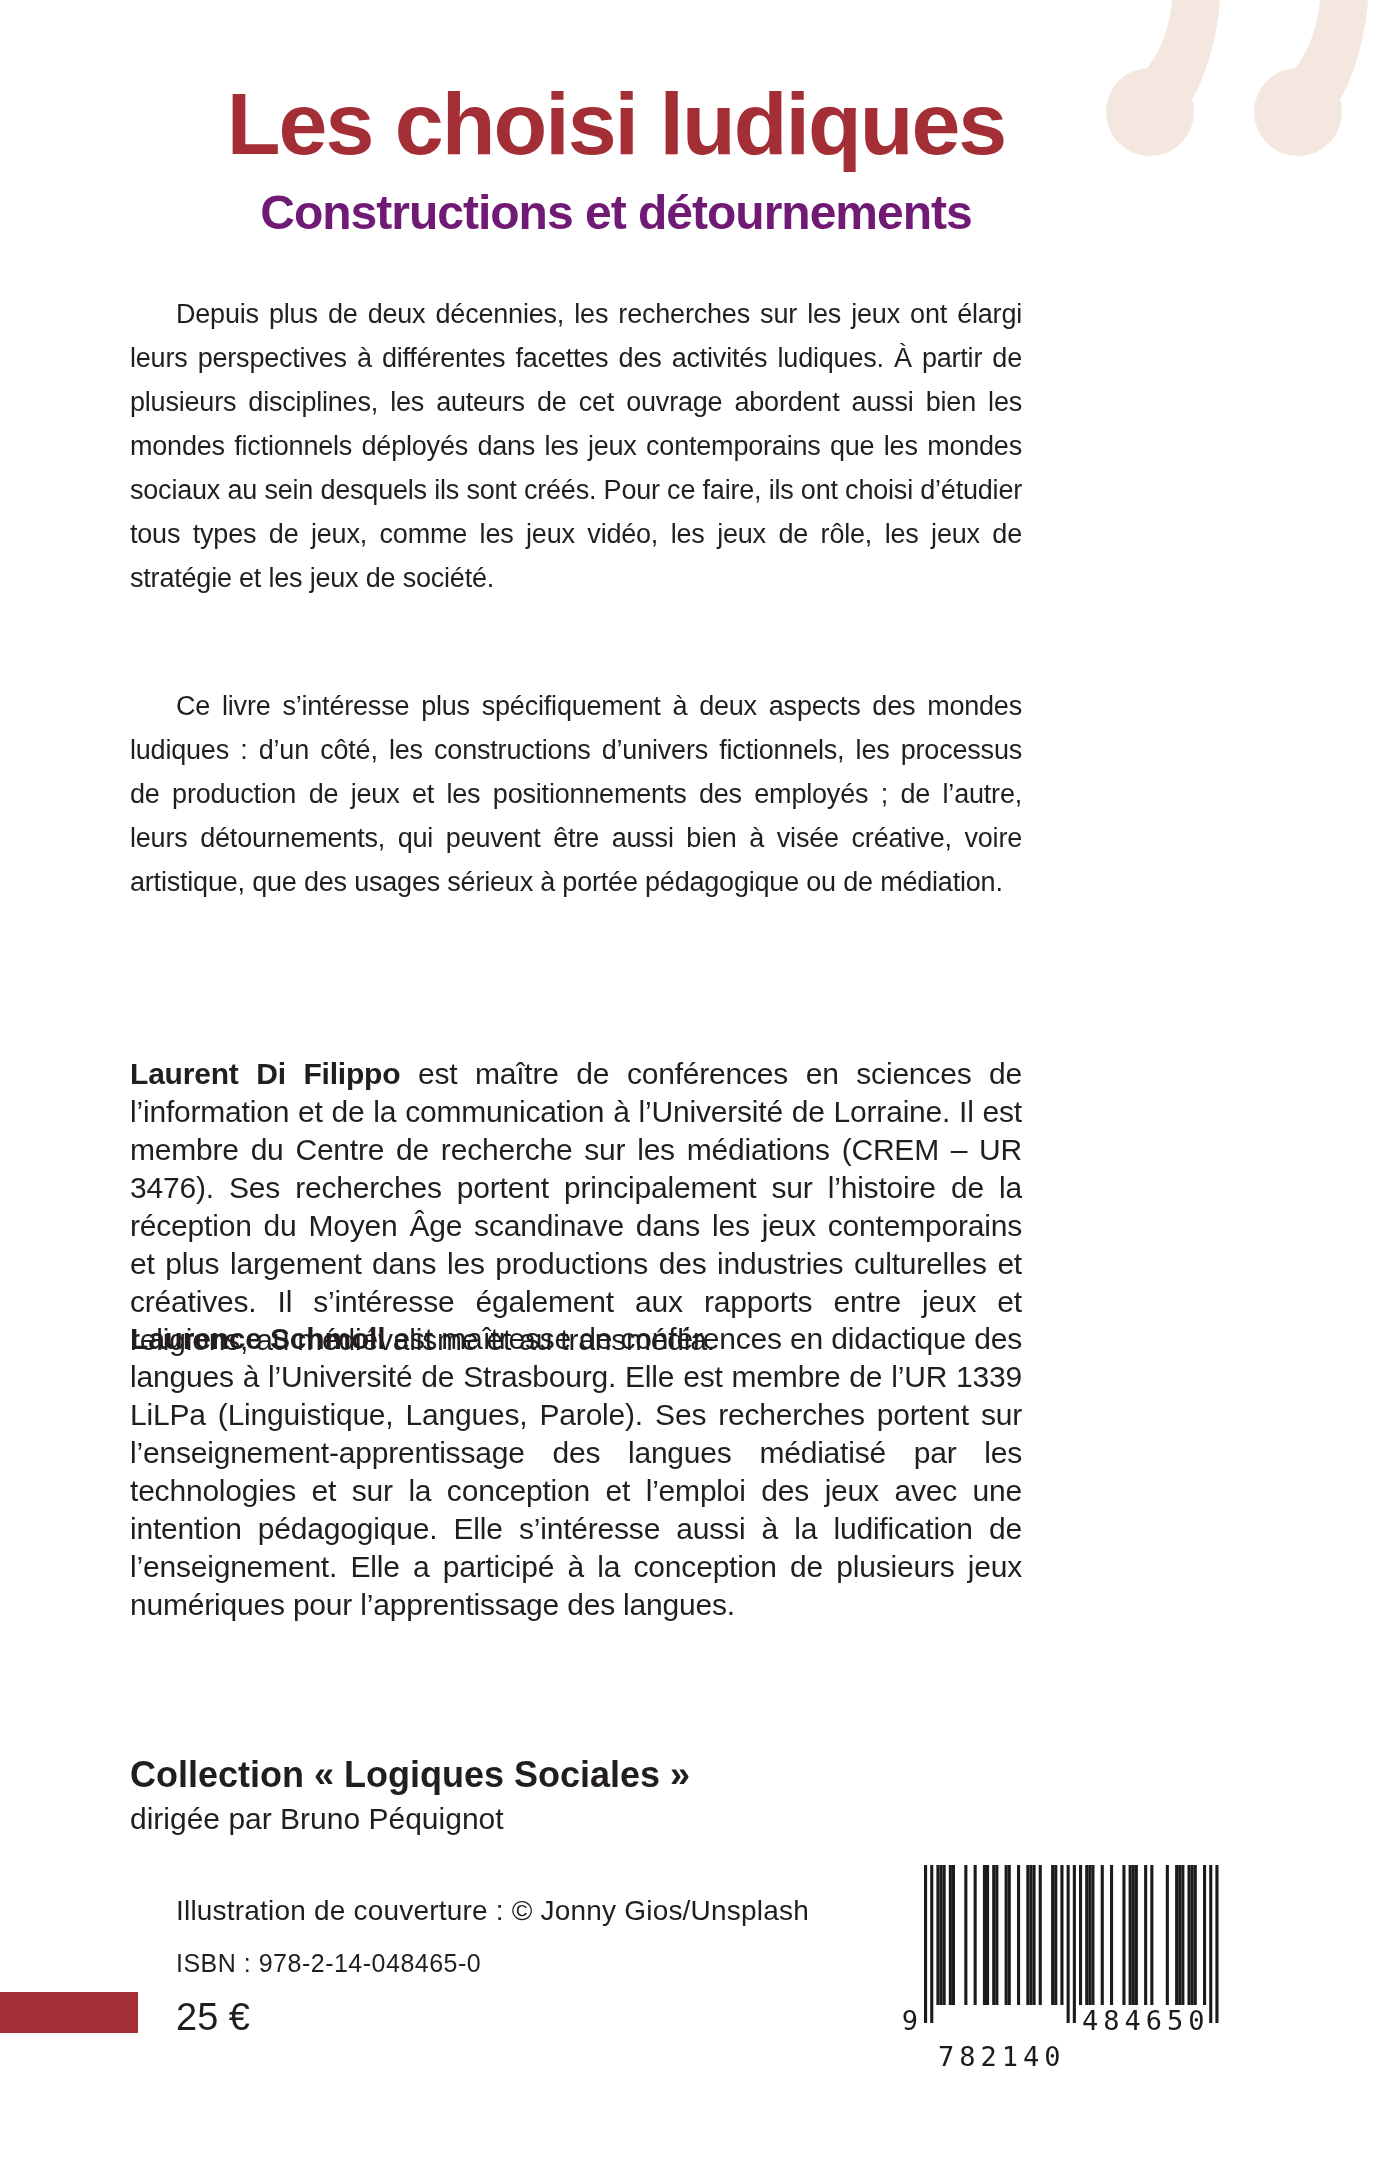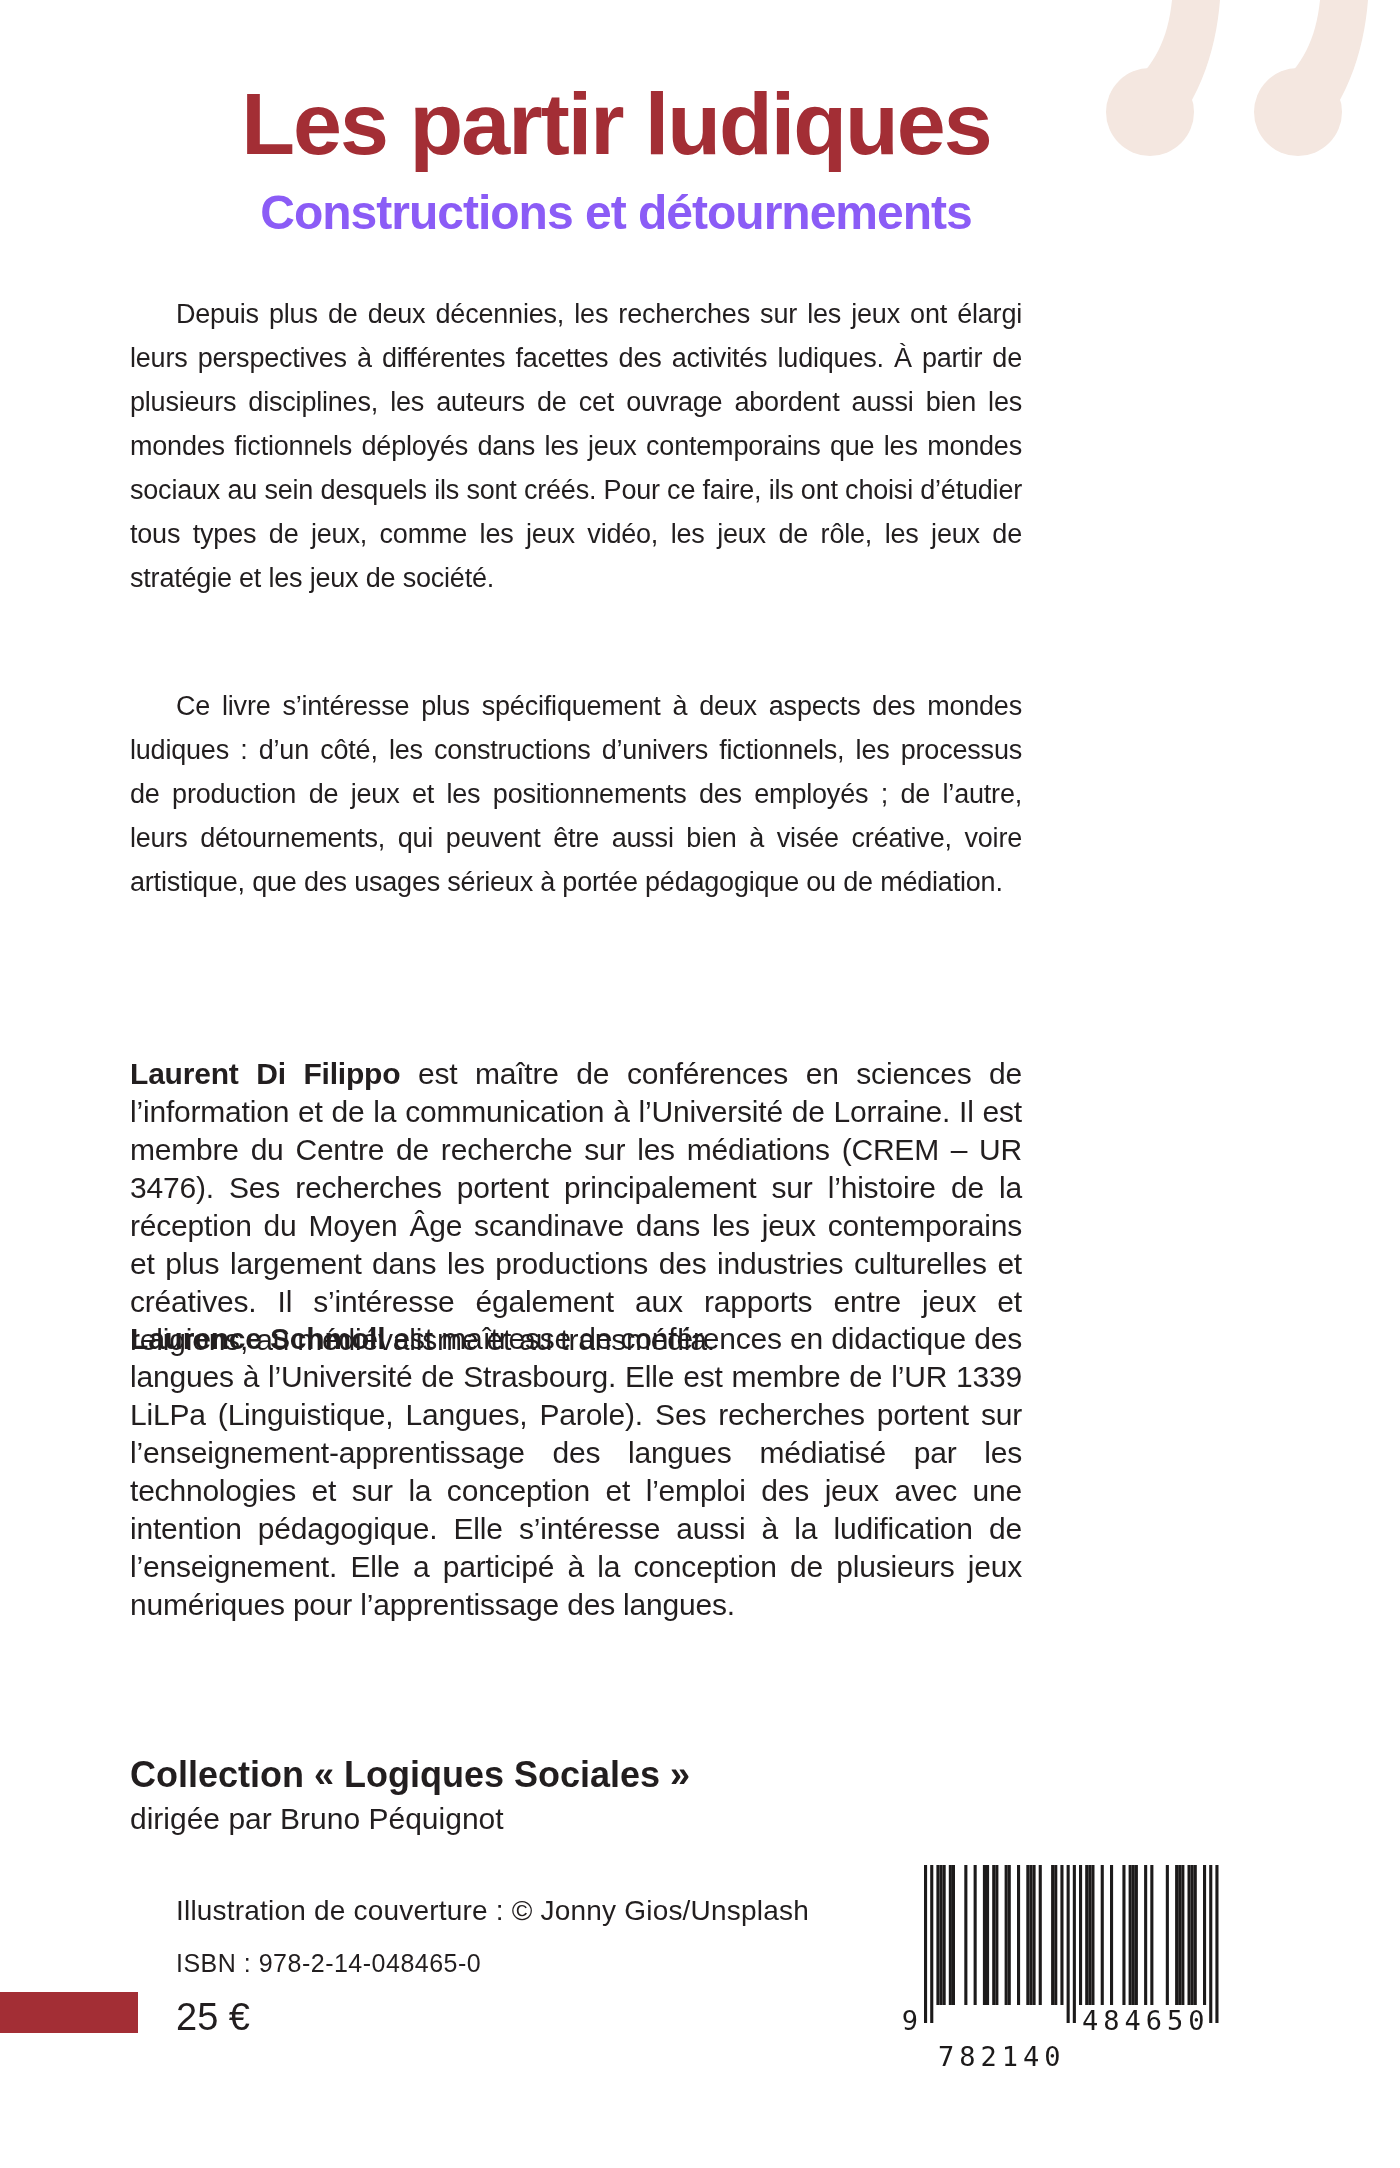--- a/index.html
+++ b/index.html
@@ -15,21 +15,21 @@
   .quote-mark{position:absolute;top:0;right:10px;color:var(--quote-beige,#f4e7e0);}
   .quote-mark path,.quote-mark circle{fill:currentColor;}
 
   .title-block{position:absolute;top:78px;left:0;width:1232px;text-align:center;}
   .title-block h1{
     margin:0;font-size:88px;line-height:92px;font-weight:bold;
     letter-spacing:-2px;color:var(--brand-red,#a32e35);
   }
   .title-block h2{
     margin:16px 0 0 0;font-size:48px;line-height:54px;font-weight:bold;
-    letter-spacing:-1px;color:#8b5cf6;
+    letter-spacing:-1px;color:#701a75;
   }
 
   .column{position:absolute;left:130px;width:892px;top:0;height:100%;}
   .column > *{position:absolute;left:0;right:0;margin:0;}
 
   .body-par{
     font-size:27px;line-height:44px;text-align:justify;text-indent:46px;
     letter-spacing:-0.2px;
   }
   .p1{top:292px;}
@@ -79,21 +79,21 @@
       <circle cx="48" cy="112" r="44"></circle>
       <path d="M 26 88 C 52 66 66 40 70 0 L 118 0 C 114 52 96 110 50 150 Z"></path>
     </g>
     <g transform="translate(148,0)">
       <circle cx="48" cy="112" r="44"></circle>
       <path d="M 26 88 C 52 66 66 40 70 0 L 118 0 C 114 52 96 110 50 150 Z"></path>
     </g>
   </svg>
 
   <header class="title-block">
-    <h1>Les partir ludiques</h1>
+    <h1>Les choisi ludiques</h1>
     <h2>Constructions et détournements</h2>
   </header>
 
   <main class="column">
     <p class="body-par p1">Depuis plus de deux décennies, les recherches sur les jeux ont élargi leurs perspectives à différentes facettes des activités ludiques. À partir de plusieurs disciplines, les auteurs de cet ouvrage abordent aussi bien les mondes fictionnels déployés dans les jeux contemporains que les mondes sociaux au sein desquels ils sont créés. Pour ce faire, ils ont choisi d’étudier tous types de jeux, comme les jeux vidéo, les jeux de rôle, les jeux de stratégie et les jeux de société.</p>
     <p class="body-par p2">Ce livre s’intéresse plus spécifiquement à deux aspects des mondes ludiques : d’un côté, les constructions d’univers fictionnels, les processus de production de jeux et les positionnements des employés ; de l’autre, leurs détournements, qui peuvent être aussi bien à visée créative, voire artistique, que des usages sérieux à portée pédagogique ou de médiation.</p>
 
     <p class="bio bio1"><strong class="bio-name">Laurent Di Filippo</strong> <span>est maître de conférences en sciences de l’information et de la communication à l’Université de Lorraine. Il est membre du Centre de recherche sur les médiations (CREM – UR 3476). Ses recherches portent principalement sur l’histoire de la réception du Moyen Âge scandinave dans les jeux contemporains et plus largement dans les productions des industries culturelles et créatives. Il s’intéresse également aux rapports entre jeux et religions, au médiévalisme et au transmédia.</span></p>
 
     <p class="bio bio2"><strong class="bio-name">Laurence Schmoll</strong> <span>est maîtresse de conférences en didactique des langues à l’Université de Strasbourg. Elle est membre de l’UR 1339 LiLPa (Linguistique, Langues, Parole). Ses recherches portent sur l’enseignement-apprentissage des langues médiatisé par les technologies et sur la conception et l’emploi des jeux avec une intention pédagogique. Elle s’intéresse aussi à la ludification de l’enseignement. Elle a participé à la conception de plusieurs jeux numériques pour l’apprentissage des langues.</span></p>

